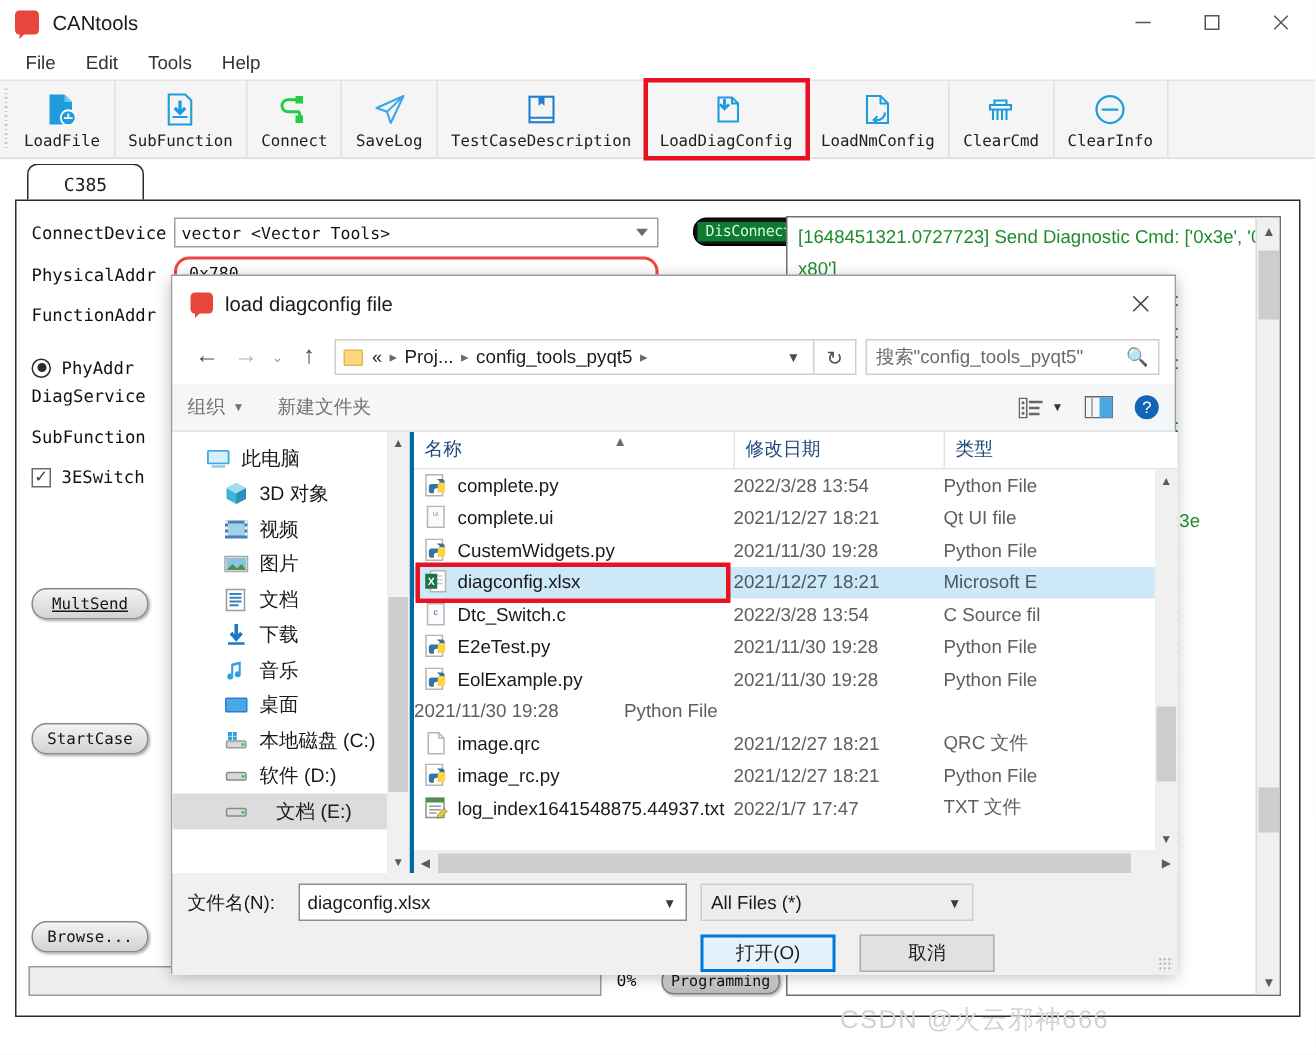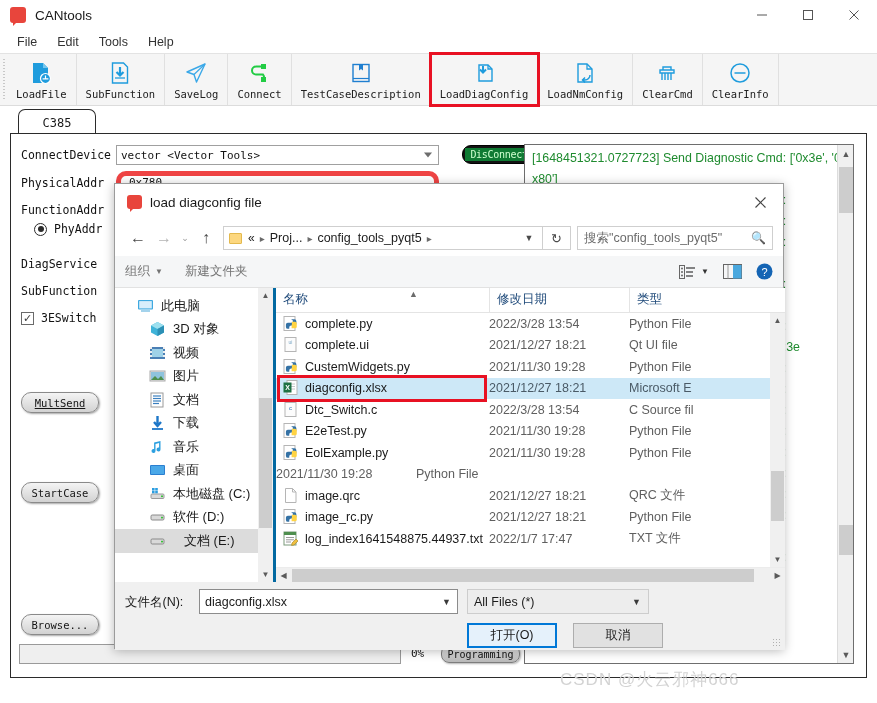--- a/index.html
+++ b/index.html
@@ -155,21 +155,21 @@
     position: absolute;
     width: 78px; height: 21px; border-radius: 10px;
     background: linear-gradient(#f4f4f4, #d2d2d2);
     border: 1px solid #8a8a8a;
     box-shadow: 1px 1px 2px rgba(0,0,0,0.35);
     display: flex; align-items: center; justify-content: center;
     font-family: "DejaVu Sans Mono", monospace; font-size: 10.5px; color: #151515;
   }
 
   .oval-field {
-    position: absolute; border: 5px solid #ef4444; border-radius: 10px;
+    position: absolute; border: 2px solid #ef4444; border-radius: 10px;
     background: #fff;
     display:flex; align-items:center; padding-left: 8px;
     font-family: "DejaVu Sans Mono", monospace; font-size: 11px; color: #111;
   }
   .plain-field {
     position: absolute; border: 1px solid #a9a9a9; background: #f0f0f0;
   }
 
   .progress-wrap {
     position: absolute; left: 18px; top: 644px; width: 382px; height: 20px;
@@ -447,36 +447,36 @@
           <path d="M12 6 v8 M8.5 11 l3.5 3.5 L15.5 11" stroke="#1f9cdd" stroke-width="2.2" fill="none"></path>
           <path d="M7 17 h10" stroke="#1f9cdd" stroke-width="1.3"></path>
         </svg>
       </div>
       <div class="tbl">SubFunction</div>
     </div>
 
     <div class="tb-btn">
       <div class="tbi">
         <svg width="24" height="24" viewBox="0 0 24 24">
-          <path d="M21 3 L3 11 l7 2.5 L12.5 21 Z" fill="none" stroke="#3aa8e8" stroke-width="1.4" stroke-linejoin="round"></path>
-          <path d="M10 13.5 L21 3" stroke="#3aa8e8" stroke-width="1.2"></path>
-        </svg>
-      </div>
-      <div class="tbl">SaveLog</div>
-    </div>
-
-    <div class="tb-btn">
-      <div class="tbi">
-        <svg width="24" height="24" viewBox="0 0 24 24">
           <rect x="13" y="3" width="5" height="5" fill="#22cc44"></rect>
           <rect x="13" y="16" width="5" height="5" fill="#22cc44"></rect>
           <path d="M13.5 5.5 H8 a4 4 0 0 0 0 8 h7 a4 4 0 0 1 0 5 h-1.5" stroke="#22cc44" stroke-width="2" fill="none"></path>
         </svg>
       </div>
       <div class="tbl">Connect</div>
+    </div>
+
+    <div class="tb-btn">
+      <div class="tbi">
+        <svg width="24" height="24" viewBox="0 0 24 24">
+          <path d="M21 3 L3 11 l7 2.5 L12.5 21 Z" fill="none" stroke="#3aa8e8" stroke-width="1.4" stroke-linejoin="round"></path>
+          <path d="M10 13.5 L21 3" stroke="#3aa8e8" stroke-width="1.2"></path>
+        </svg>
+      </div>
+      <div class="tbl">SaveLog</div>
     </div>
 
     <div class="tb-btn">
       <div class="tbi">
         <svg width="24" height="24" viewBox="0 0 24 24">
           <rect x="4" y="3.5" width="16" height="17" fill="none" stroke="#1f7fd0" stroke-width="1.4"></rect>
           <path d="M4 17.5 h16" stroke="#1f7fd0" stroke-width="1.2"></path>
           <path d="M10 3.5 h4 v6 l-2-1.6 -2 1.6 Z" fill="#1f7fd0"></path>
         </svg>
       </div>
@@ -555,21 +555,21 @@
       <span>0x780</span>
     </div>
 
     <div class="form-row" style="left:10px; top:69px;">
       <span class="flabel">FunctionAddr</span>
     </div>
     <div class="oval-field" style="left:105px; top:64px; width:12px; height:22px; overflow:hidden;">
       <span>0</span>
     </div>
 
-    <div class="form-row" style="left:10px; top:88px;margin-left:13px;">
+    <div class="form-row" style="left:10px; top:104px;">
       <span class="radio">
           <span class="dot"></span>
         </span>
       <span class="flabel">PhyAddr</span>
     </div>
     <div style="position:absolute; left:105px; top:92px;">
       <span class="radio"></span>
     </div>
 
     <div class="form-row" style="left:10px; top:123px;">

